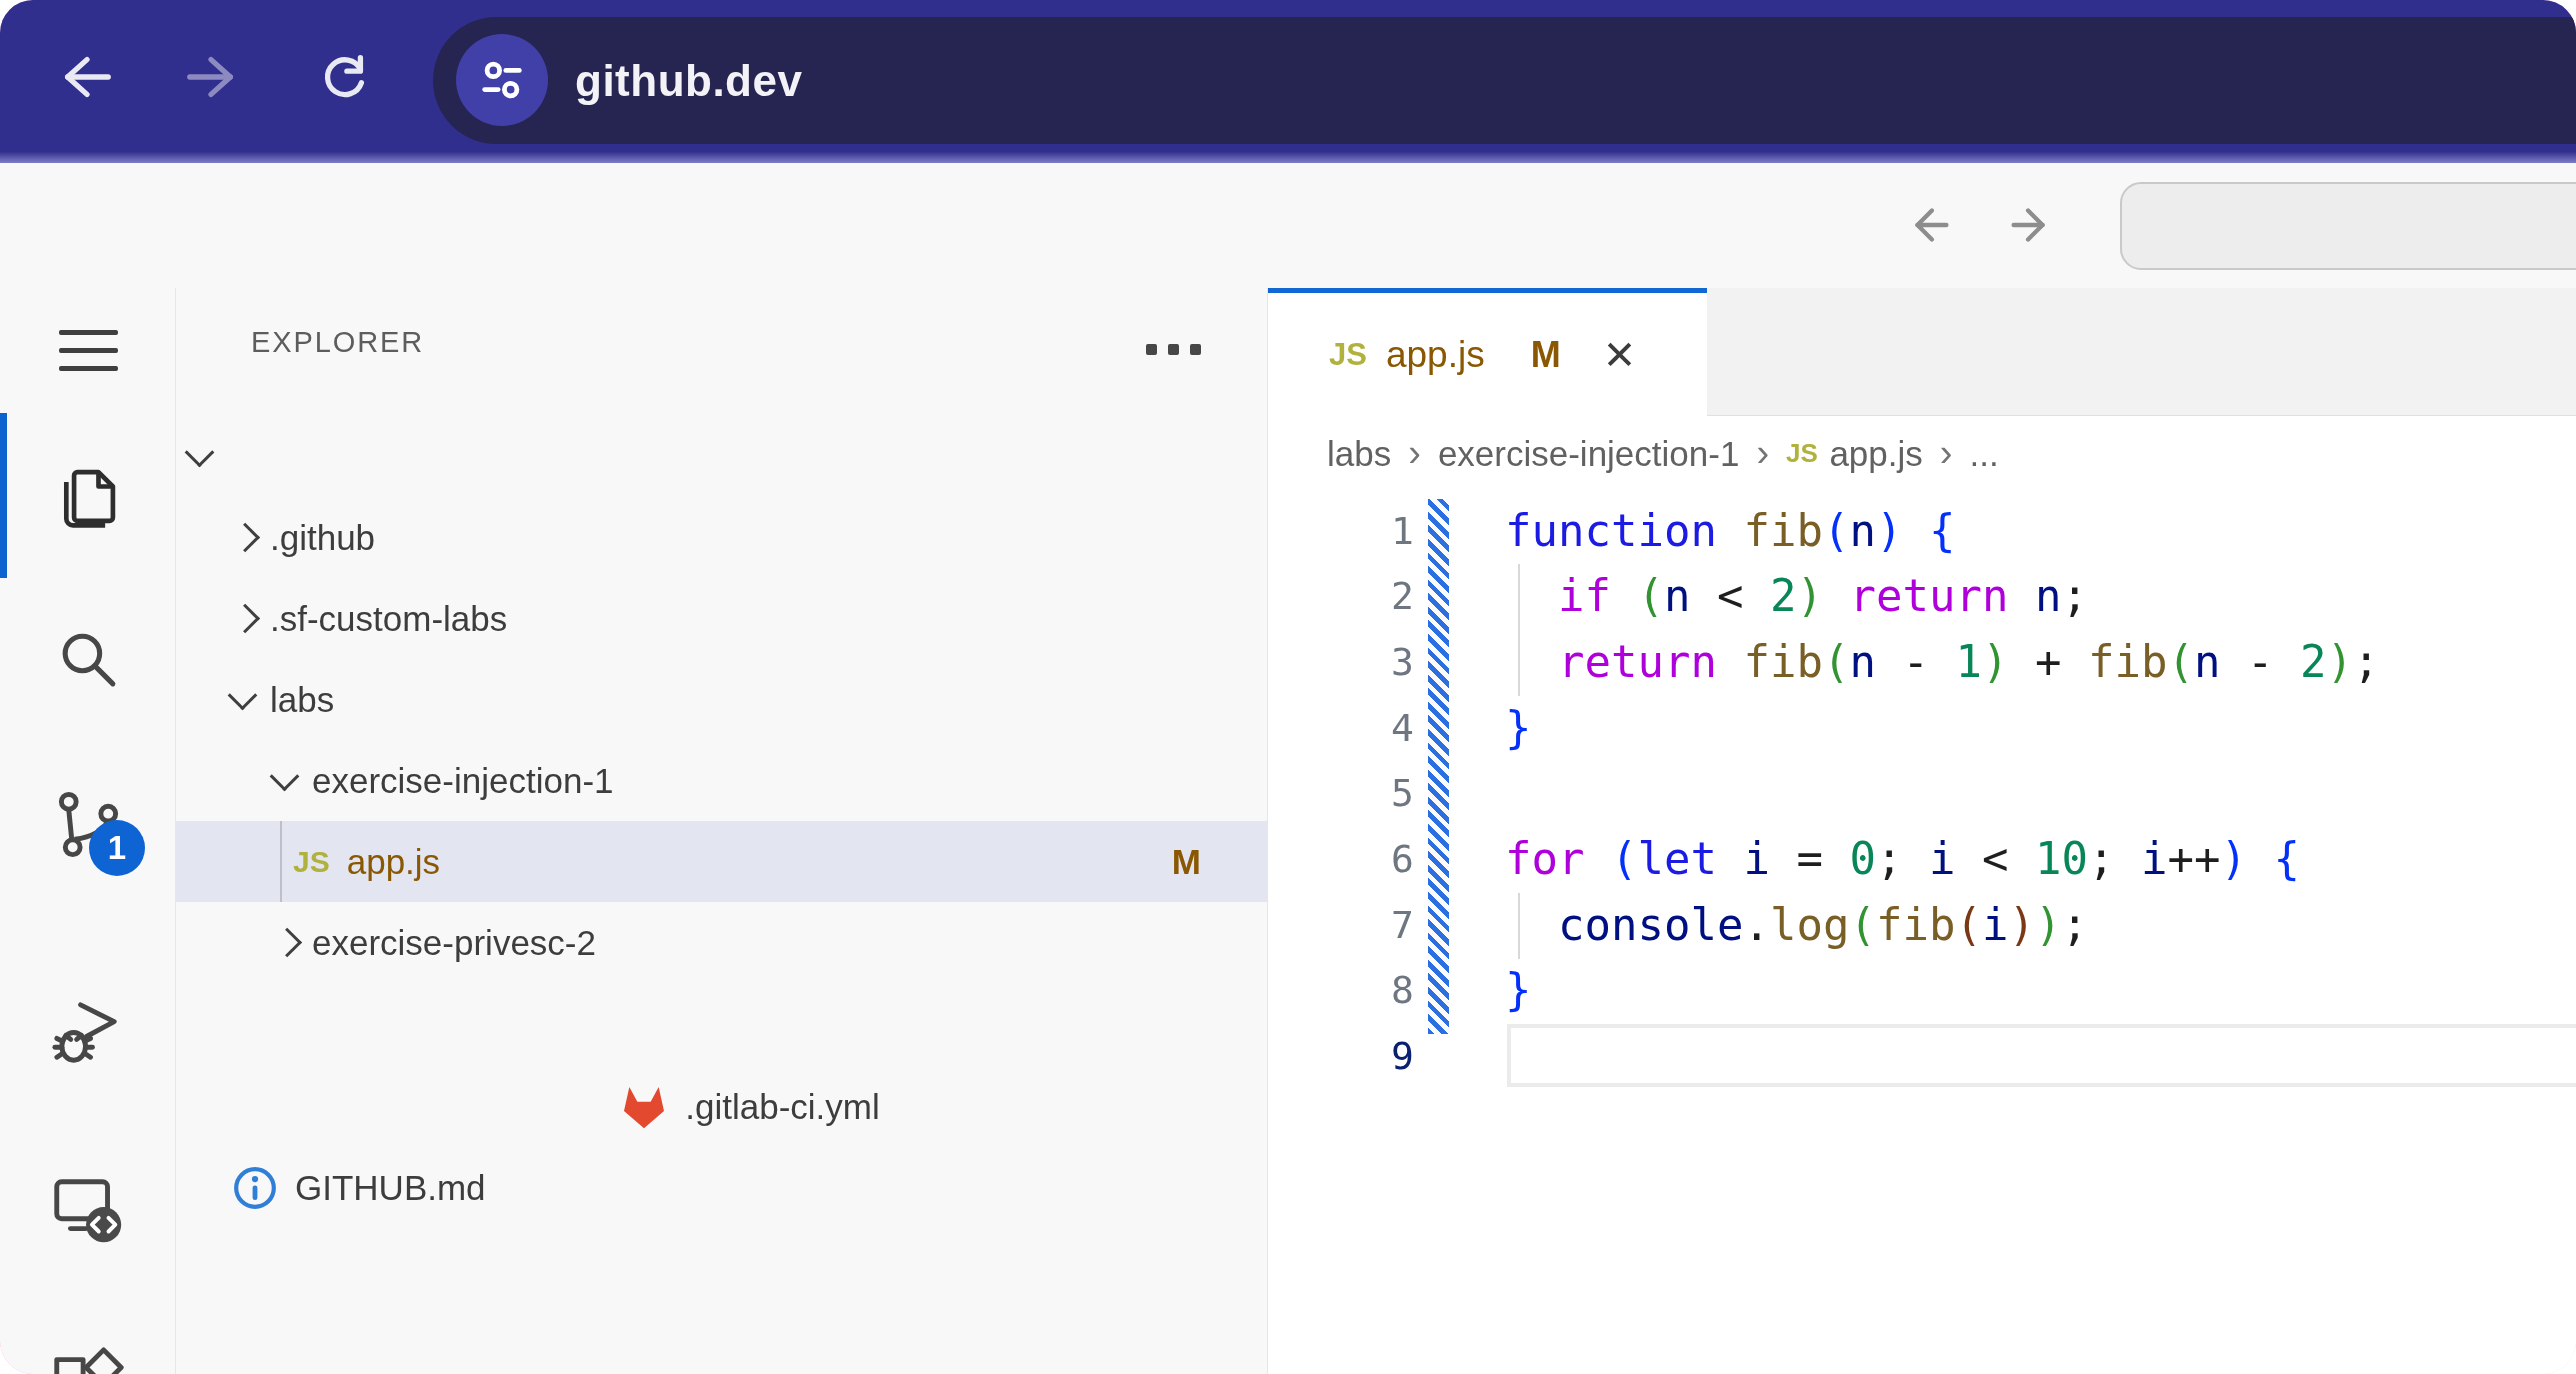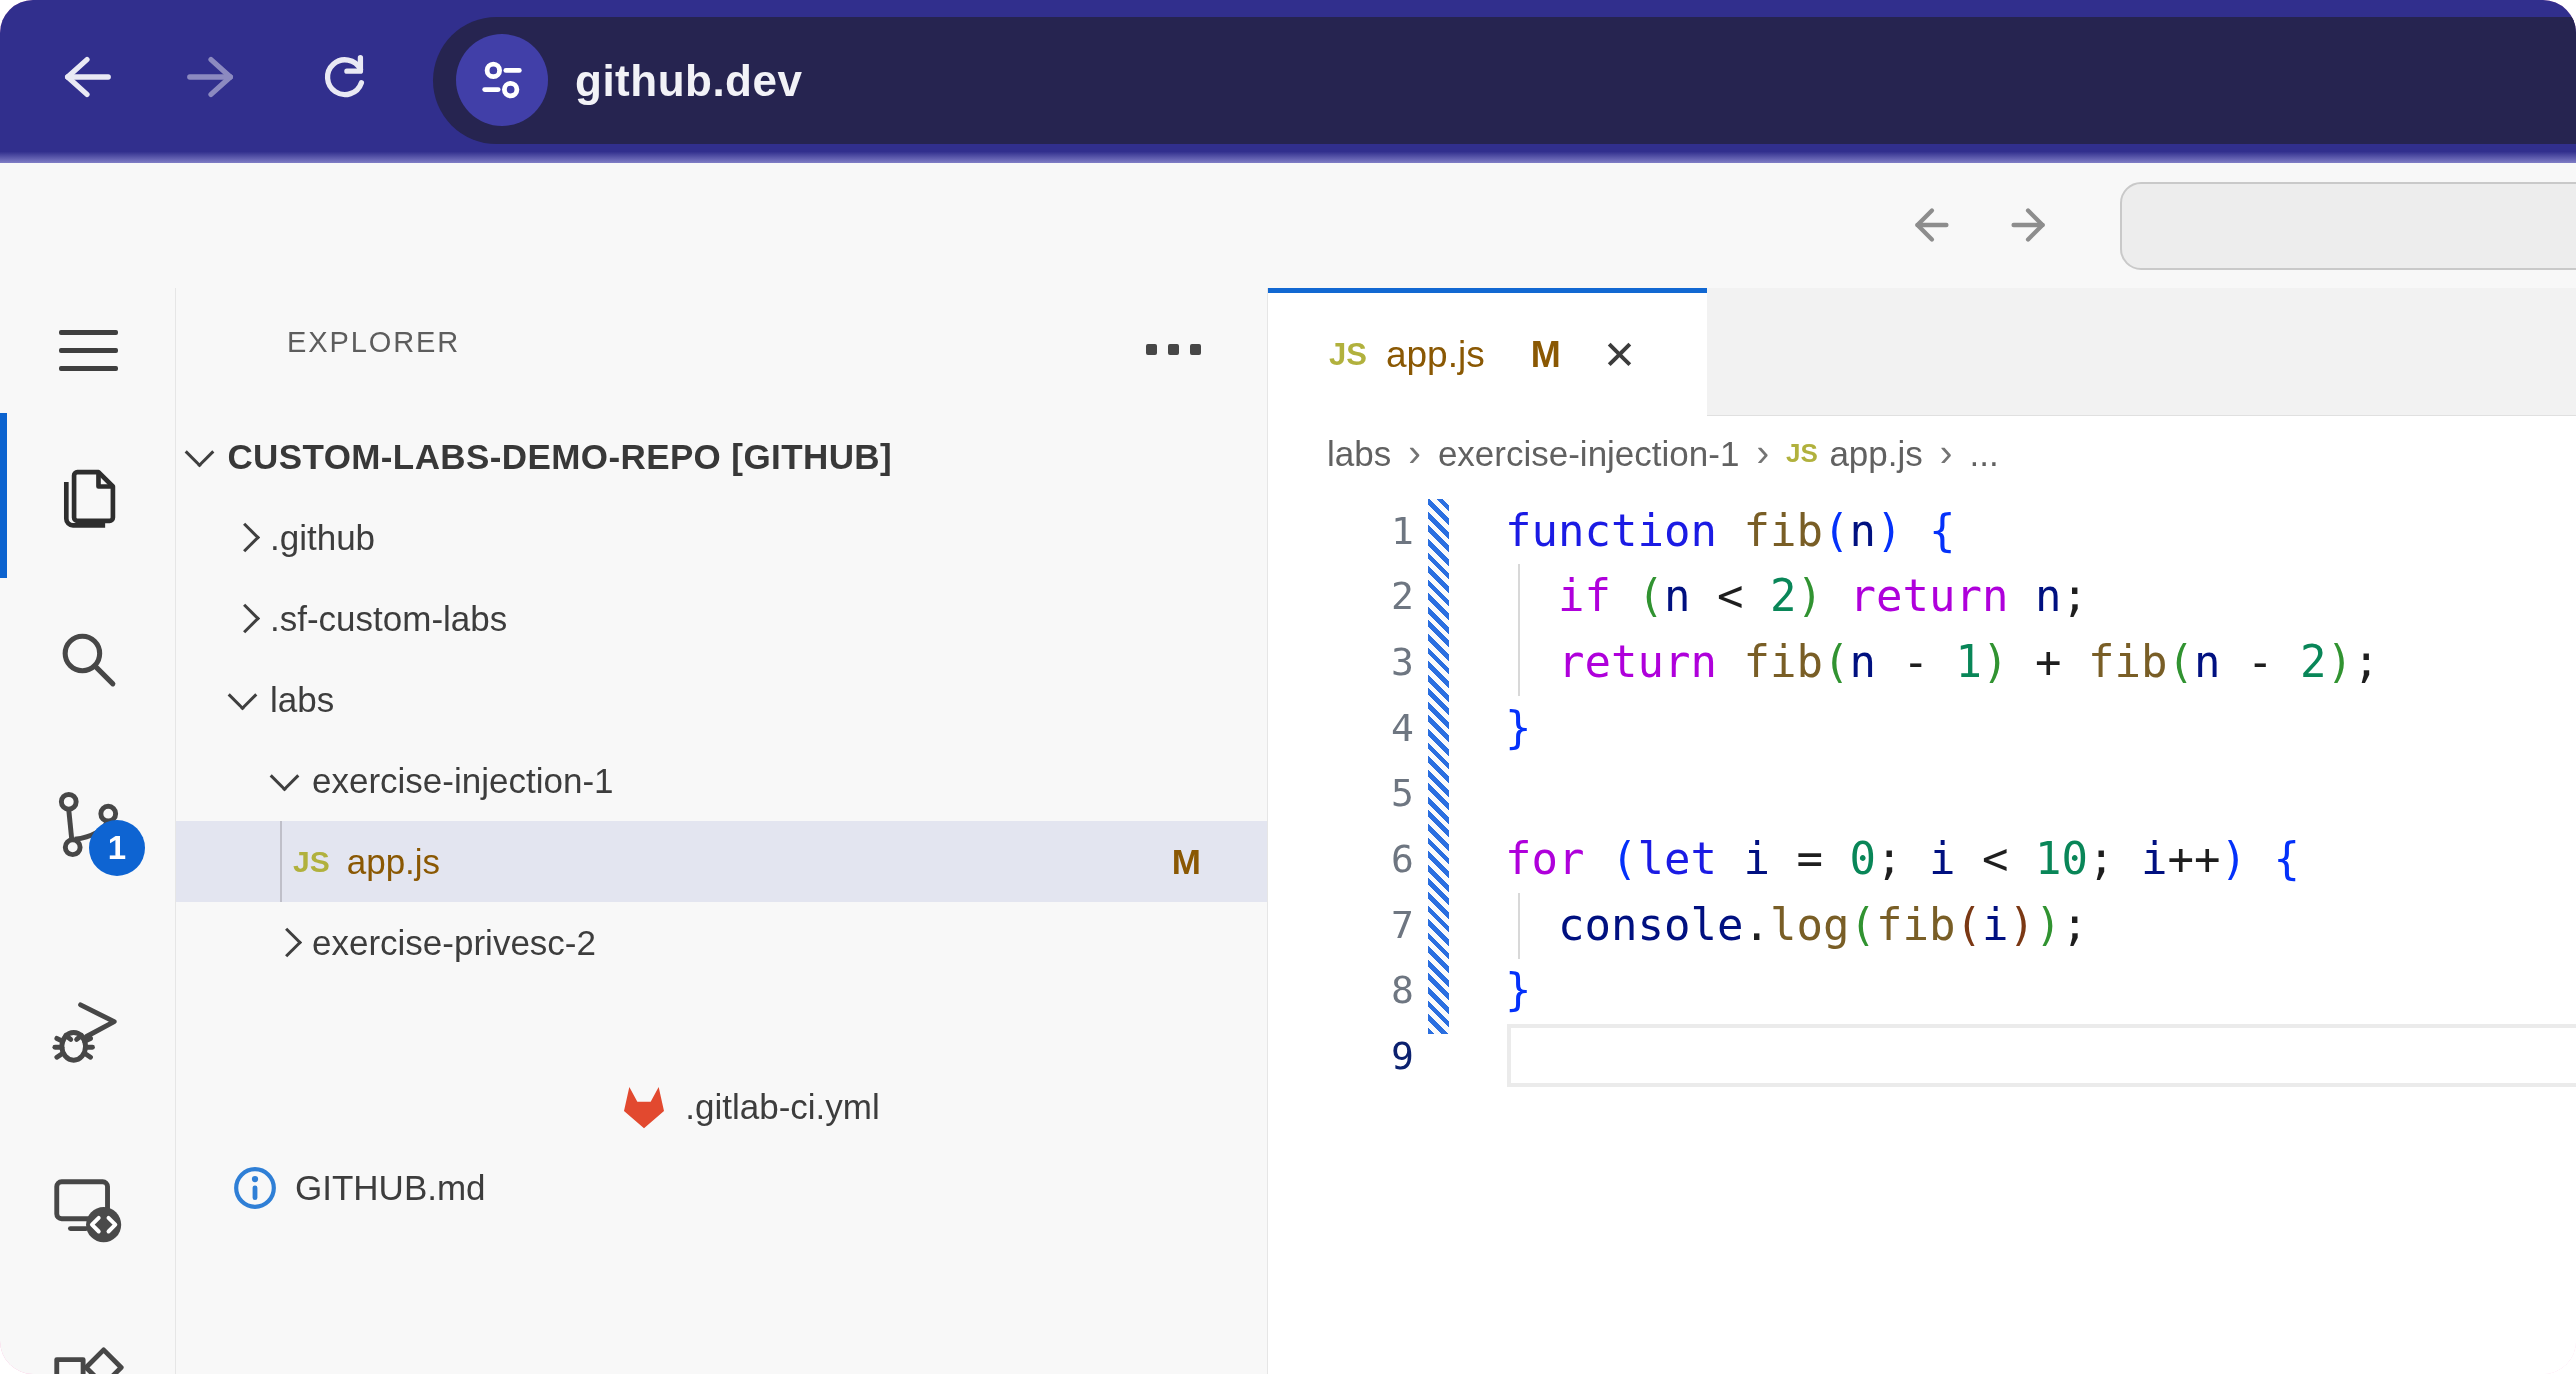--- a/index.html
+++ b/index.html
@@ -34,21 +34,21 @@
 
   
   .ab-item{position:absolute;left:0;width:176px;display:flex;justify-content:center;}
   .active-indicator{position:absolute;left:0;top:125px;width:6.7px;height:165px;background:#0c63cf;}
   .hamburger{display:flex;flex-direction:column;gap:13.4px;width:59px;}
   .hamburger div{height:4.8px;background:#3f3f3f;border-radius:1.9px;}
   .badge{position:absolute;left:89px;top:532px;width:56px;height:56px;border-radius:50%;background:#0e64d2;
     color:#fff;font-size:33px;font-weight:700;display:flex;align-items:center;justify-content:center;}
 
   
-  .explorer-header{position:absolute;left:75px;top:38px;font-size:29px;letter-spacing:1.9px;color:#5d5d5d;margin-left:36px;}
+  .explorer-header{position:absolute;left:75px;top:38px;font-size:29px;letter-spacing:1.9px;color:#5d5d5d;}
   .more-dots{position:absolute;left:970px;top:56px;display:flex;gap:11.5px;cursor:pointer;}
   .more-dots div{width:10.5px;height:10.5px;background:#474747;border-radius:1.9px;}
   .tree{position:absolute;left:0;top:128px;width:1092px;}
   .tree-row{position:relative;height:81px;display:flex;align-items:center;font-size:35px;color:#3d3d3d;width:1092px;}
   .tree-row.selected{background:#e3e5f0;}
   .tree-row.gap{margin-top:83px;justify-content:center;}
   .tree-row .label{margin-left:17px;white-space:nowrap;}
   .tree-row.bold .label{font-weight:700;color:#383838;letter-spacing:0.4px;}
   .tree-row.modified .label{color:#8a5803;}
   .chev{width:21px;height:21px;border-right:3.4px solid #3f3f3f;border-bottom:3.4px solid #3f3f3f;flex:none;}
@@ -236,21 +236,20 @@
     <div class="sidebar">
       <div class="explorer-header">EXPLORER</div>
       <div class="more-dots">
           <div></div>
           <div></div>
           <div></div>
         </div>
       <div class="tree">
           <div class="tree-row bold" style="padding-left: 13.4px;">
             <span class="chev down"></span>
-            <span class="label">CUSTOM-LABS-DEMO-REPO [GITHUB]</span>
           </div>
           <div class="tree-row" style="padding-left: 56px;">
             <span class="chev right"></span>
             <span class="label">.github</span>
           </div>
           <div class="tree-row" style="padding-left: 56px;">
             <span class="chev right"></span>
             <span class="label">.sf-custom-labs</span>
           </div>
           <div class="tree-row" style="padding-left: 56px;">

